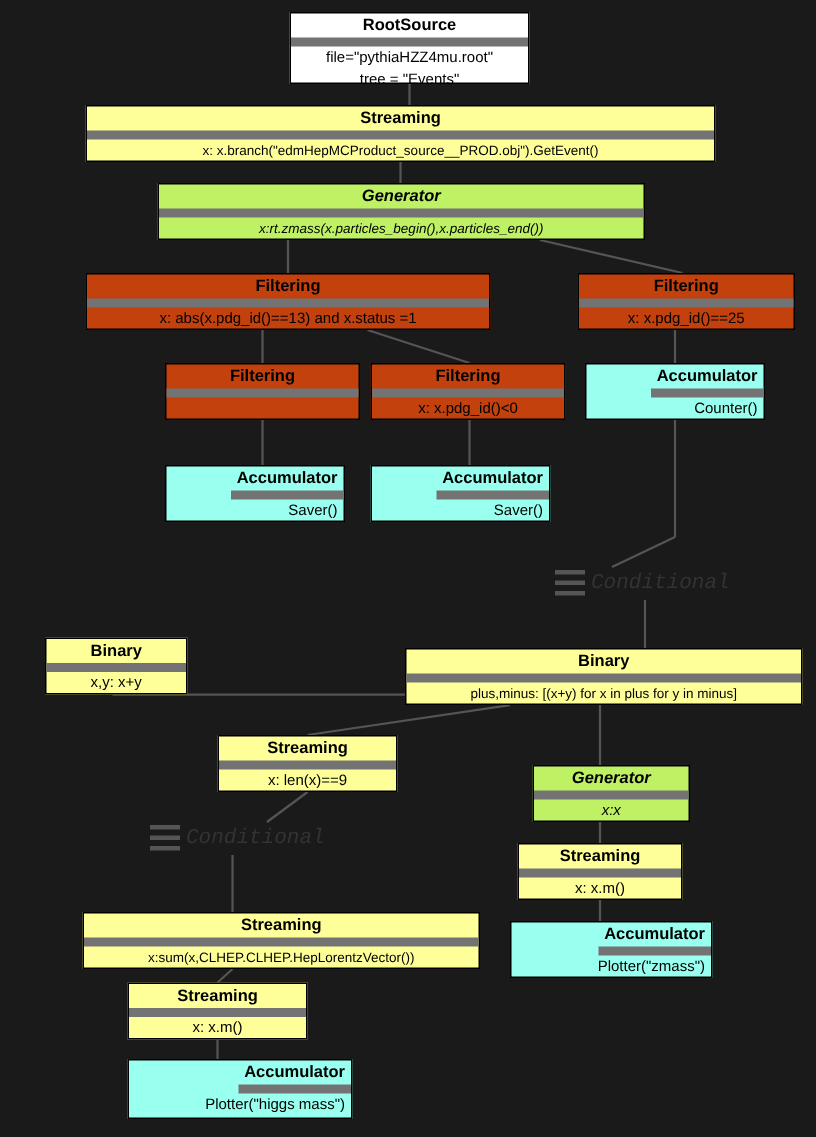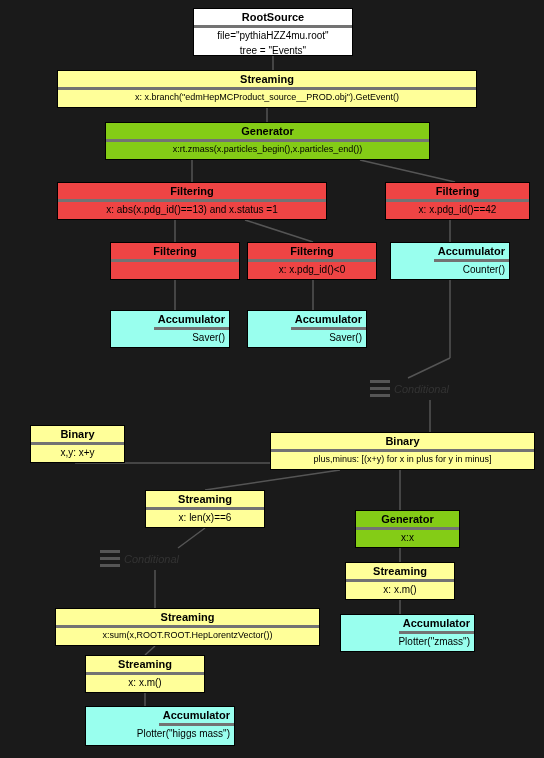--- a/index.html
+++ b/index.html
@@ -22,32 +22,32 @@
     .node {
       position: absolute;
       border: 1.5px solid #000;
       text-align: center;
       display: flex;
       flex-direction: column;
     }
     .node-title {
       font-weight: bold;
       padding: 2px 4px;
-      border-bottom: 3px solid #737373;
+      border-bottom: 6px solid #737373;
     }
     .node-body {
       padding: 2px 4px;
       font-size: 10px;
       white-space: nowrap;
     }
     
     .color-white { background: #ffffff; }
     .color-yellow { background: #ffff99; }
-    .color-pink { background: #ef4444; }
-    .color-orange { background: #84cc16; }
+    .color-pink { background: #c2410c; }
+    .color-orange { background: #bef264; font-style: italic; }
     .color-teal { background: #99ffee; align-items: flex-end; }
 
     svg.connector {
       position: absolute;
       top: 0; left: 0;
       width: 544px;
       height: 758px;
       pointer-events: none;
     }
     svg.connector line, svg.connector path {
@@ -66,22 +66,23 @@
       flex-direction: column;
       margin-right: 4px;
     }
     .arrow-line {
       width: 20px;
       height: 3px;
       background: #555;
       margin: 2px 0;
     }
     .conditional-label {
-      font-size: 11px;
+      font-size: 14px;
       color: #333;
+      font-family: Liberation Mono, monospace;
     }
     .cond-italic { font-style: italic; }
   </style>
 </head>
 <body>
 
 <div class="canvas">
 
   <svg class="connector" xmlns="http://www.w3.org/2000/svg">
 
@@ -143,21 +144,21 @@
     <div class="node-body" style="font-size:9px;">x:rt.zmass(x.particles_begin(),x.particles_end())</div>
   </div>
 
   <div class="node color-pink" style="left:57px; top:182px; width:270px; height:38px;">
     <div class="node-title">Filtering</div>
     <div class="node-body" style="font-size:10px;">x: abs(x.pdg_id()==13) and x.status =1</div>
   </div>
 
   <div class="node color-pink" style="left:385px; top:182px; width:145px; height:38px;">
     <div class="node-title">Filtering</div>
-    <div class="node-body">x: x.pdg_id()==42</div>
+    <div class="node-body">x: x.pdg_id()==25</div>
   </div>
 
   <div class="node color-pink" style="left:110px; top:242px; width:130px; height:38px;">
     <div class="node-title">Filtering</div>
   </div>
 
   <div class="node color-pink" style="left:247px; top:242px; width:130px; height:38px;">
     <div class="node-title">Filtering</div>
     <div class="node-body">x: x.pdg_id()&lt;0</div>
   </div>
@@ -191,21 +192,21 @@
     <div class="node-body">x,y: x+y</div>
   </div>
 
   <div class="node color-yellow" style="left:270px; top:432px; width:265px; height:38px;">
     <div class="node-title">Binary</div>
     <div class="node-body" style="font-size:9px;">plus,minus: [(x+y) for x in plus for y in minus]</div>
   </div>
 
   <div class="node color-yellow" style="left:145px; top:490px; width:120px; height:38px;">
     <div class="node-title">Streaming</div>
-    <div class="node-body">x: len(x)==6</div>
+    <div class="node-body">x: len(x)==9</div>
   </div>
 
   <div class="node color-orange" style="left:355px; top:510px; width:105px; height:38px;">
     <div class="node-title">Generator</div>
     <div class="node-body">x:x</div>
   </div>
 
   <div class="conditional-arrow" style="position:absolute; left:100px; top:548px;">
     <div class="arrow-lines">
       <div class="arrow-line"></div>
@@ -220,21 +221,21 @@
     <div class="node-body">x: x.m()</div>
   </div>
 
   <div class="node color-teal" style="left:340px; top:614px; width:135px; height:38px;">
     <div class="node-title">Accumulator</div>
     <div class="node-body">Plotter("zmass")</div>
   </div>
 
   <div class="node color-yellow" style="left:55px; top:608px; width:265px; height:38px;">
     <div class="node-title">Streaming</div>
-    <div class="node-body" style="font-size:9px;">x:sum(x,ROOT.ROOT.HepLorentzVector())</div>
+    <div class="node-body" style="font-size:9px;">x:sum(x,CLHEP.CLHEP.HepLorentzVector())</div>
   </div>
 
   <div class="node color-yellow" style="left:85px; top:655px; width:120px; height:38px;">
     <div class="node-title">Streaming</div>
     <div class="node-body">x: x.m()</div>
   </div>
 
   <div class="node color-teal" style="left:85px; top:706px; width:150px; height:40px;">
     <div class="node-title">Accumulator</div>
     <div class="node-body">Plotter("higgs mass")</div>

